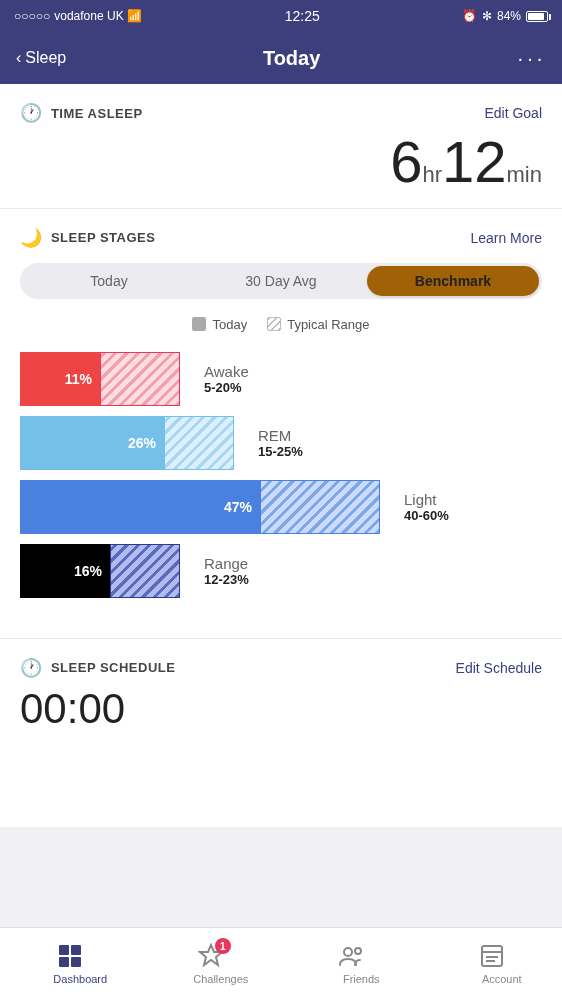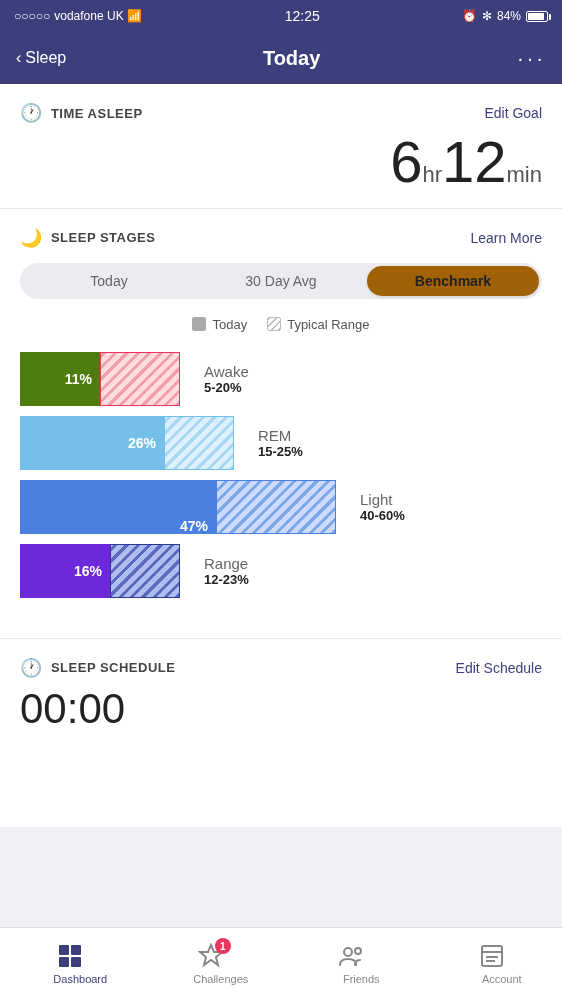--- a/index.html
+++ b/index.html
@@ -186,21 +186,21 @@
 
     .bar-label {
       margin-left: 24px;
       display: flex; flex-direction: column;
       font-size: 15px;
     }
     .bar-label-name { color: #666; font-weight: 400; }
     .bar-label-range { color: #222; font-weight: 600; font-size: 13px; }
 
     
-    .bar-solid-awake { background: #4d7c0f; justify-content: flex-end; }
+    .bar-solid-awake { background: #ef4444; justify-content: flex-end; }
     .bar-hatched-awake {
       background: repeating-linear-gradient(
         -45deg,
         #f0a0b0, #f0a0b0 3px,
         #fdd 3px, #fdd 8px
       );
       border: 1.5px solid #e8365d;
     }
 
     
@@ -219,21 +219,21 @@
     .bar-hatched-light {
       background: repeating-linear-gradient(
         -45deg,
         #7ca8e8, #7ca8e8 3px,
         #ccdaff 3px, #ccdaff 8px
       );
       border: 1.5px solid #4a80e0;
     }
 
     
-    .bar-solid-deep { background: #6d28d9; justify-content: flex-end; }
+    .bar-solid-deep { background: #000000; justify-content: flex-end; }
     .bar-hatched-deep {
       background: repeating-linear-gradient(
         -45deg,
         #5a6abf, #5a6abf 3px,
         #b0bcee 3px, #b0bcee 8px
       );
       border: 1.5px solid #2a3a8c;
     }
 
     
@@ -387,21 +387,21 @@
           <span>26%</span>
         </div>
         <div class="bar-hatched bar-hatched-rem" style="width:70px;"></div>
         <div class="bar-label">
           <span class="bar-label-name">REM</span>
           <span class="bar-label-range">15-25%</span>
         </div>
       </div>
 
       <div class="bar-row">
-        <div class="bar-solid bar-solid-light" style="width:196px;align-items:flex-end;">
+        <div class="bar-solid bar-solid-light" style="width:240px;">
           <span>47%</span>
         </div>
         <div class="bar-hatched bar-hatched-light" style="width:120px;"></div>
         <div class="bar-label">
           <span class="bar-label-name">Light</span>
           <span class="bar-label-range">40-60%</span>
         </div>
       </div>
 
       <div class="bar-row">

